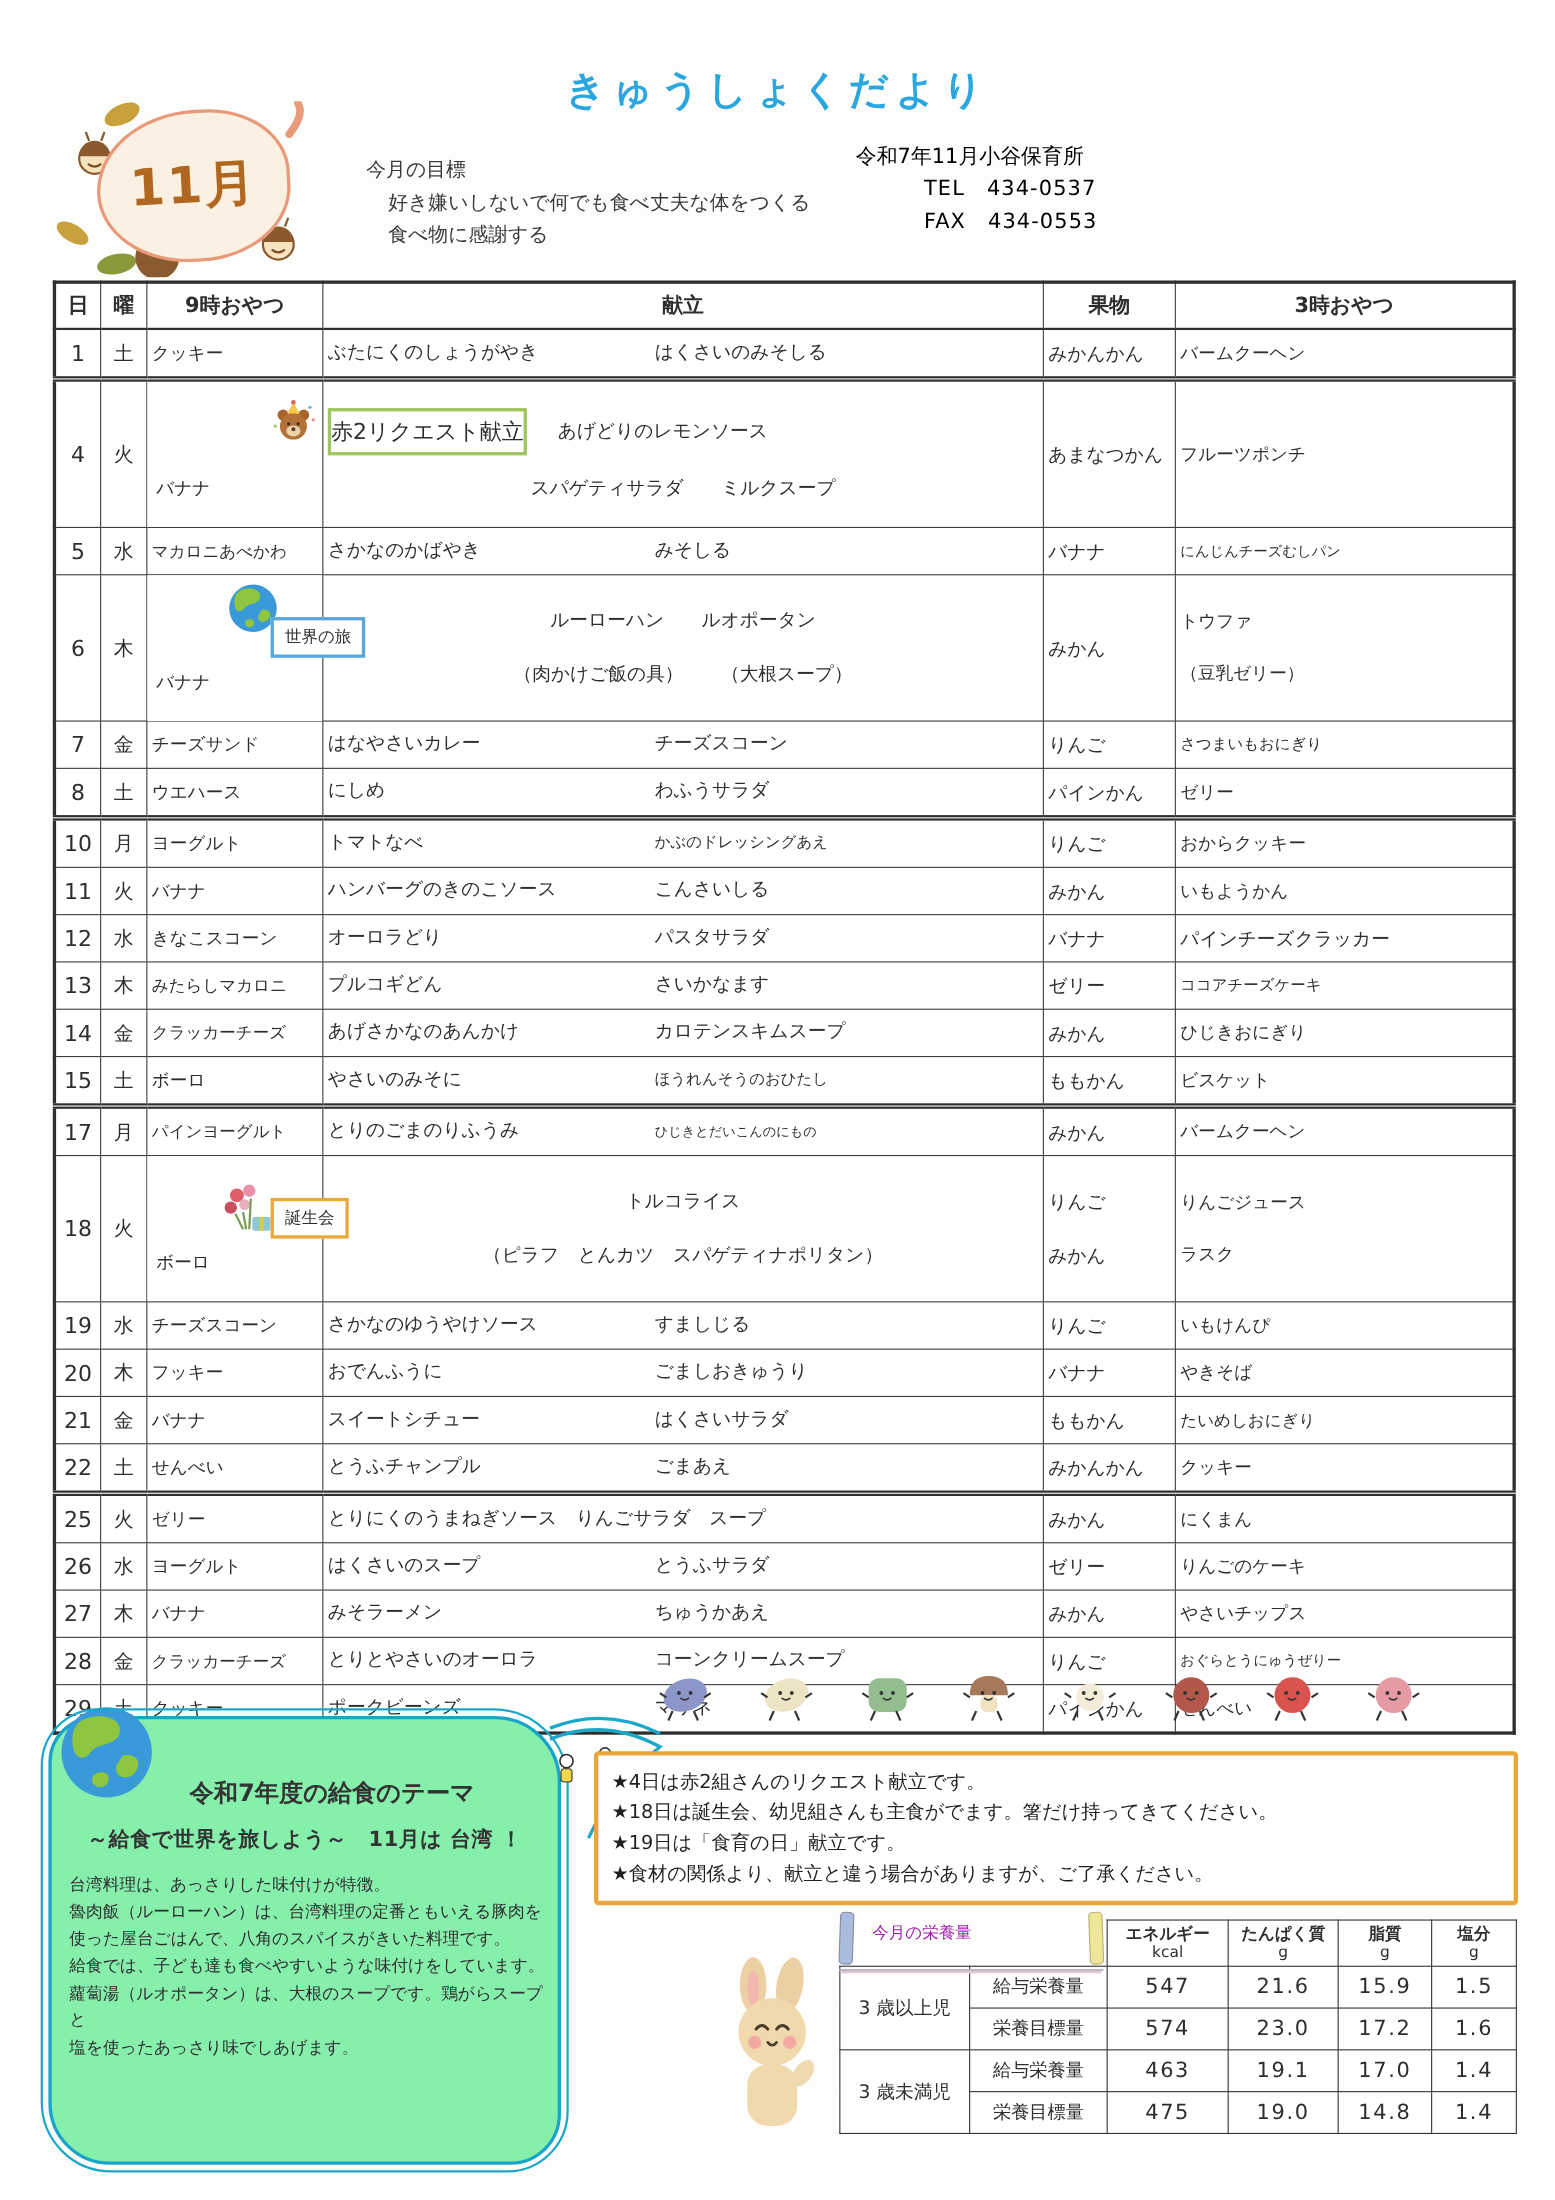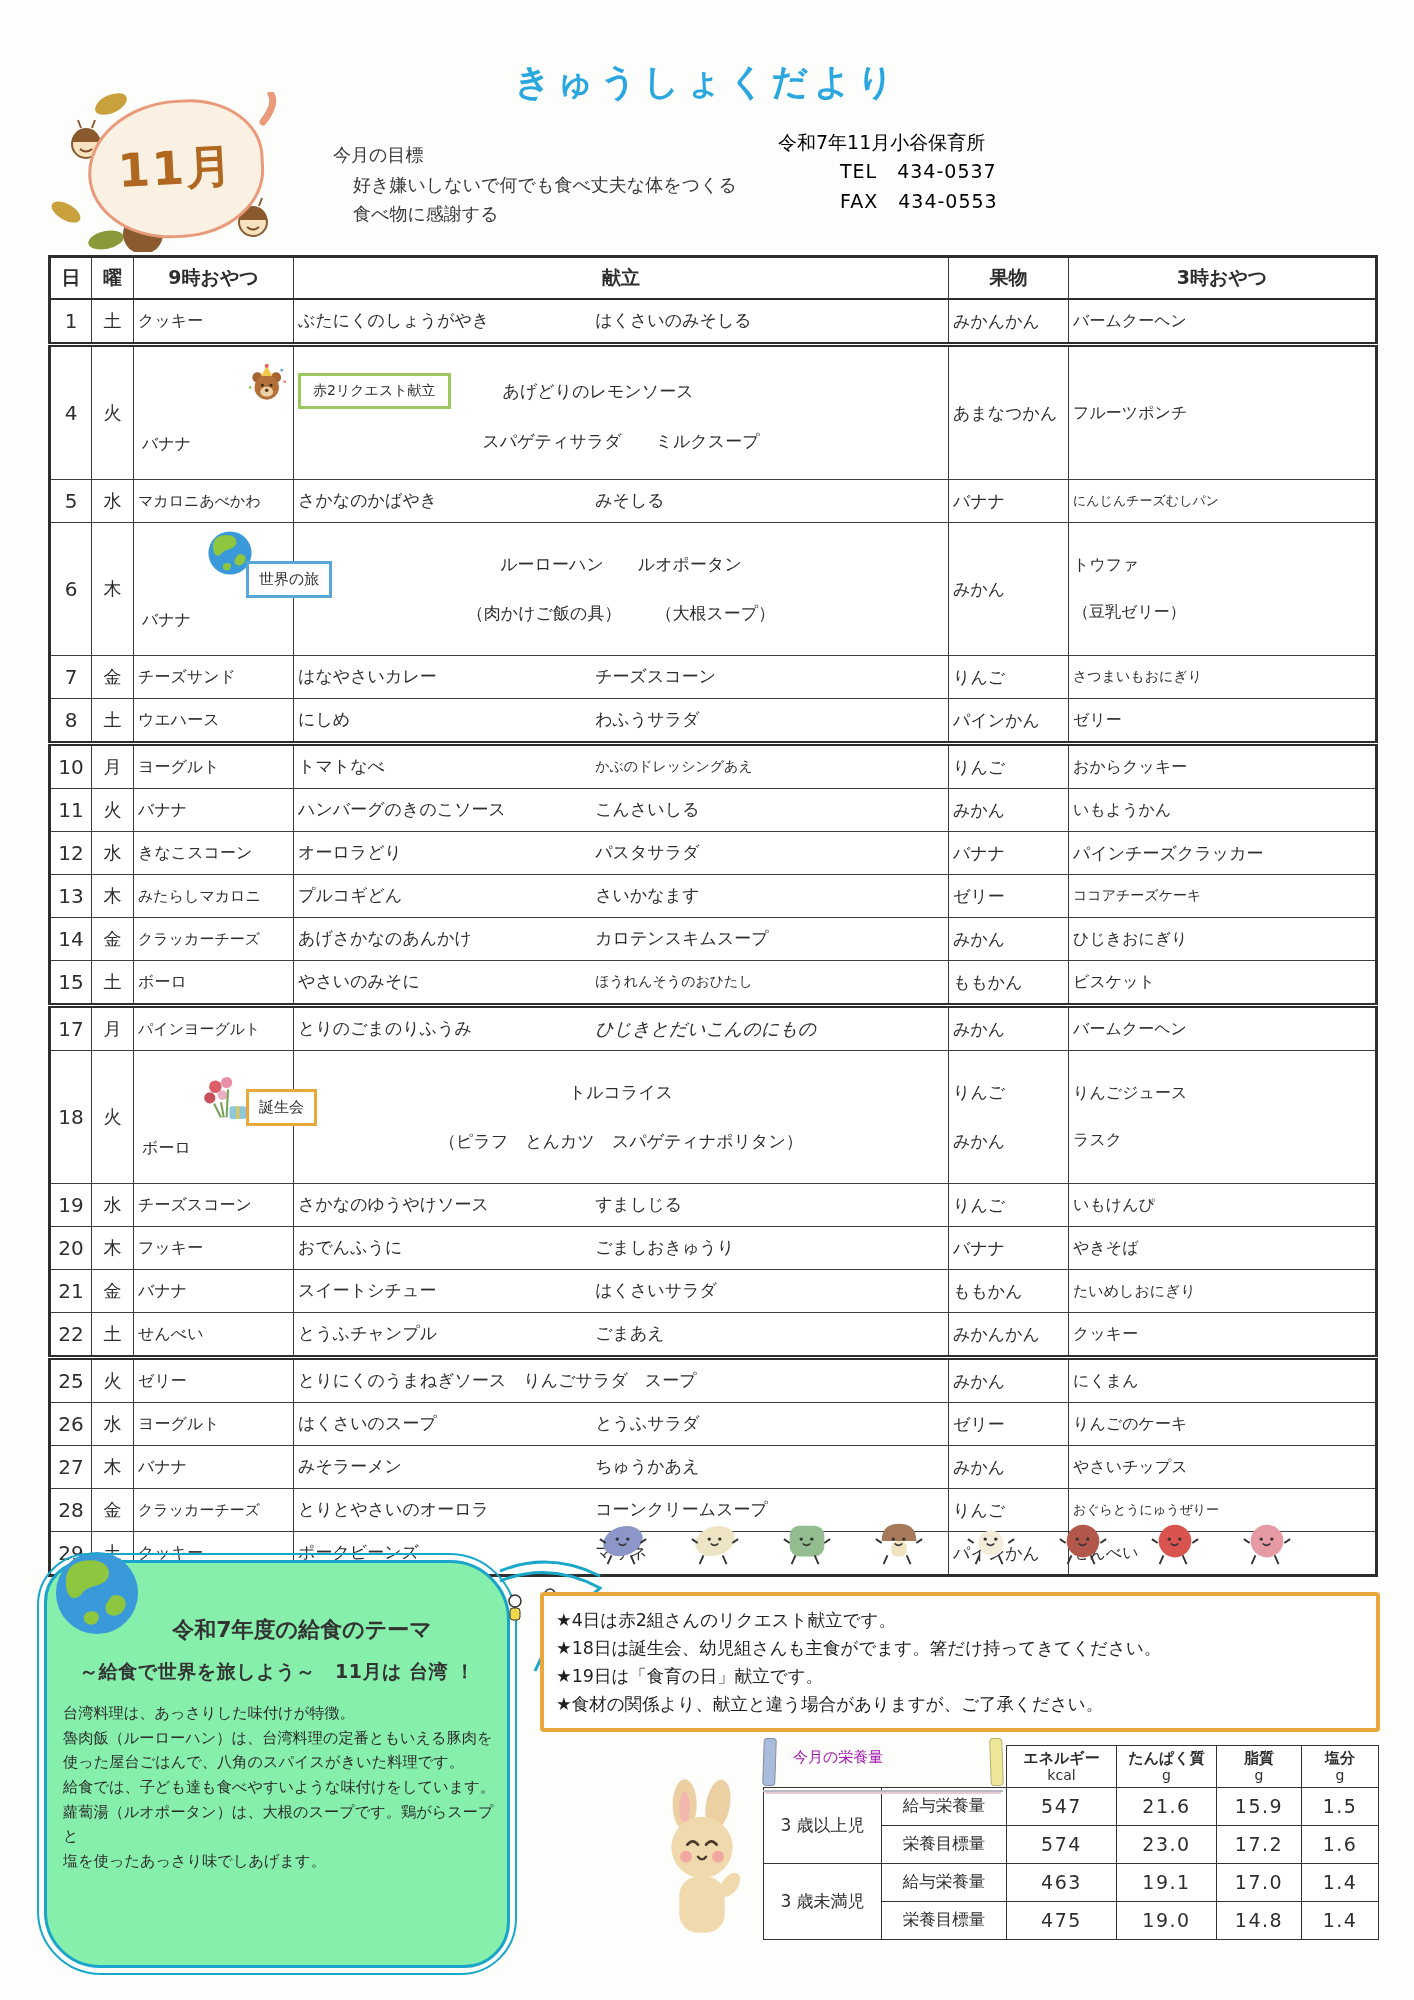--- a/index.html
+++ b/index.html
@@ -30,21 +30,21 @@
   .c-wd{text-align:center;font-size:18px;}
   .c-snack{font-size:16px;padding-left:8px;}
   .c-snack.rel{position:relative;}
   .snack-bottom{position:absolute;left:8px;bottom:24px;}
   .illus{position:absolute;line-height:0;}
   .illus-bear{right:4px;top:16px;}
   .illus-earth{left:72px;top:6px;}
   .illus-party{left:66px;top:24px;}
   .badge{background:#fff;border:3px solid #999;font-size:15px;white-space:nowrap;}
   .badge-snack{position:absolute;left:112px;top:38px;padding:6px 10px;z-index:3;}
-  .badge-menu{display:inline-block;padding:6px 12px;margin-right:52px;font-size:14px;}
+  .badge-menu{display:inline-block;padding:6px 0;margin-right:28px;font-size:20px;}
   .c-menu{font-size:17px;padding:0 8px;}
   .menu-line{display:flex;align-items:center;line-height:1.25;padding:1px 0;}
   .menu-line .m1{flex:0 0 46%;}
   .menu-line.centered{justify-content:center;}
   .vwrap{height:122px;display:flex;flex-direction:column;justify-content:space-evenly;}
   .c-fruit{font-size:17px;padding-left:8px;}
   .c-pm{font-size:16px;padding-left:10px;}
   
   .theme-box{position:absolute;left:44px;top:1560px;width:460px;height:402px;border:3.5px solid #19a5c9;
              border-radius:42px 60px 46px 56px;background:#86efac;}
@@ -473,21 +473,21 @@
         <tr class="week">
           <td class="c-day">17</td>
           <td class="c-wd">月</td>
           <td class="c-snack">
             <div style="font-size: 15px;">パインヨーグルト</div>
           </td>
           <td class="c-menu">
             <div>
               <div class="menu-line">
                 <span class="m1">とりのごまのりふうみ</span>
-                <span style="font-size: 18px; font-style: italic;">ひじきとだいこんのにもの</span>
+                <span style="font-size: 12px;">ひじきとだいこんのにもの</span>
               </div>
             </div>
           </td>
           <td class="c-fruit">
             <div>
               <div>みかん</div>
             </div>
           </td>
           <td class="c-pm">
             <div>

